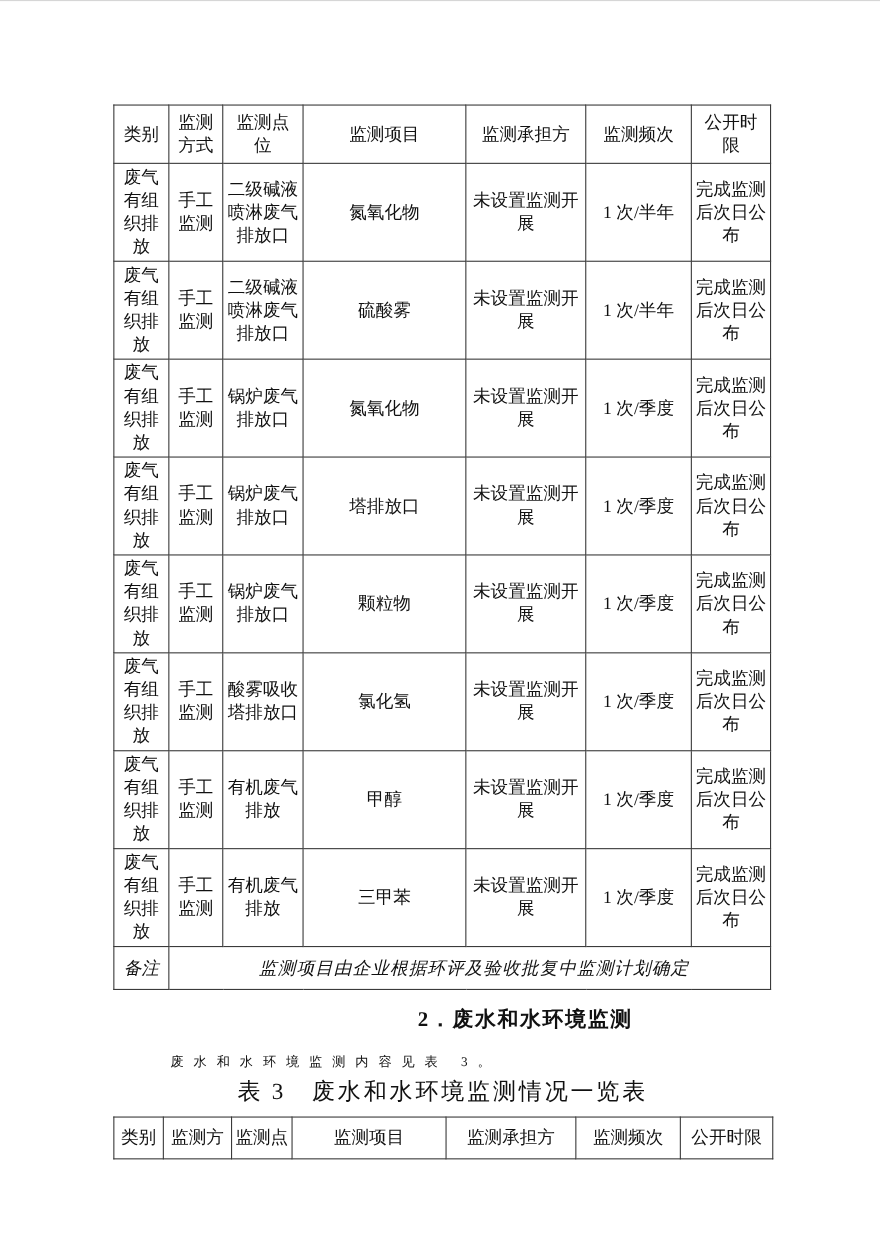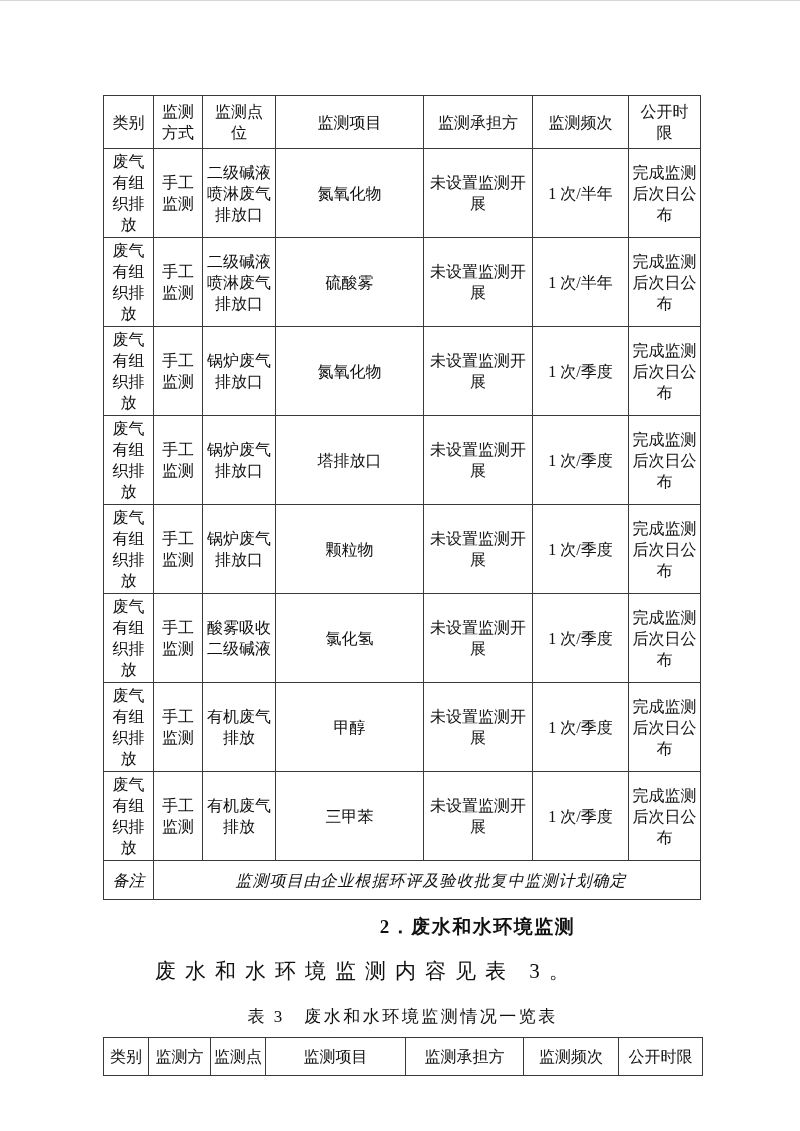--- a/index.html
+++ b/index.html
@@ -21,25 +21,25 @@
   }
   .t1 .hrow th{height:48px;}
   .t1 .drow td{height:80px;}
   .t1 .rrow td{height:34px;font-style:italic;}
   .t2 .hrow2 th{height:33px;}
   td.remark{text-align:center;padding-left:10px;letter-spacing:1px;}
   .heading{
     margin:14px 0 0 155px;font-size:19px;font-weight:bold;letter-spacing:1.5px;text-align:center;
   }
   .para{
-    margin:17px 0 0 155px;font-size:21px;letter-spacing:9px;
+    margin:17px 0 0 155px;font-size:12px;letter-spacing:9px;
   }
   .caption{
-    margin:20px 0 0 103px;width:599px;text-align:center;
-    font-size:17px;letter-spacing:2.5px;font-family:Liberation Serif, serif;
+    margin:4px 0 0 103px;width:599px;text-align:center;
+    font-size:21px;letter-spacing:2.5px;font-family:Liberation Serif, serif;
   }
 </style>
 </head>
 <body>
 
 <div class="top-edge"></div>
 
 <table class="t1">
   <colgroup>
     <col style="width:50px">
@@ -151,21 +151,21 @@
 布</td>
   </tr>
   <tr class="drow">
     <td>废气
 有组
 织排
 放</td>
     <td>手工
 监测</td>
     <td>酸雾吸收
-二级碱液</td>
+塔排放口</td>
     <td>氯化氢</td>
     <td>未设置监测开
 展</td>
     <td>1 次/季度</td>
     <td>完成监测
 后次日公
 布</td>
   </tr>
   <tr class="drow">
     <td>废气

